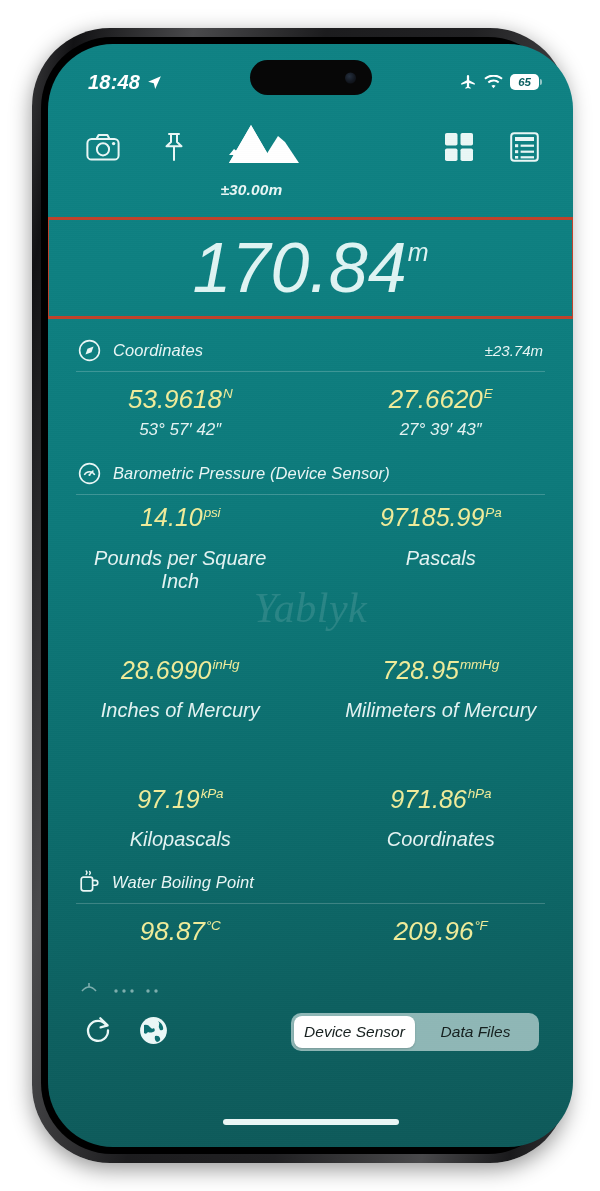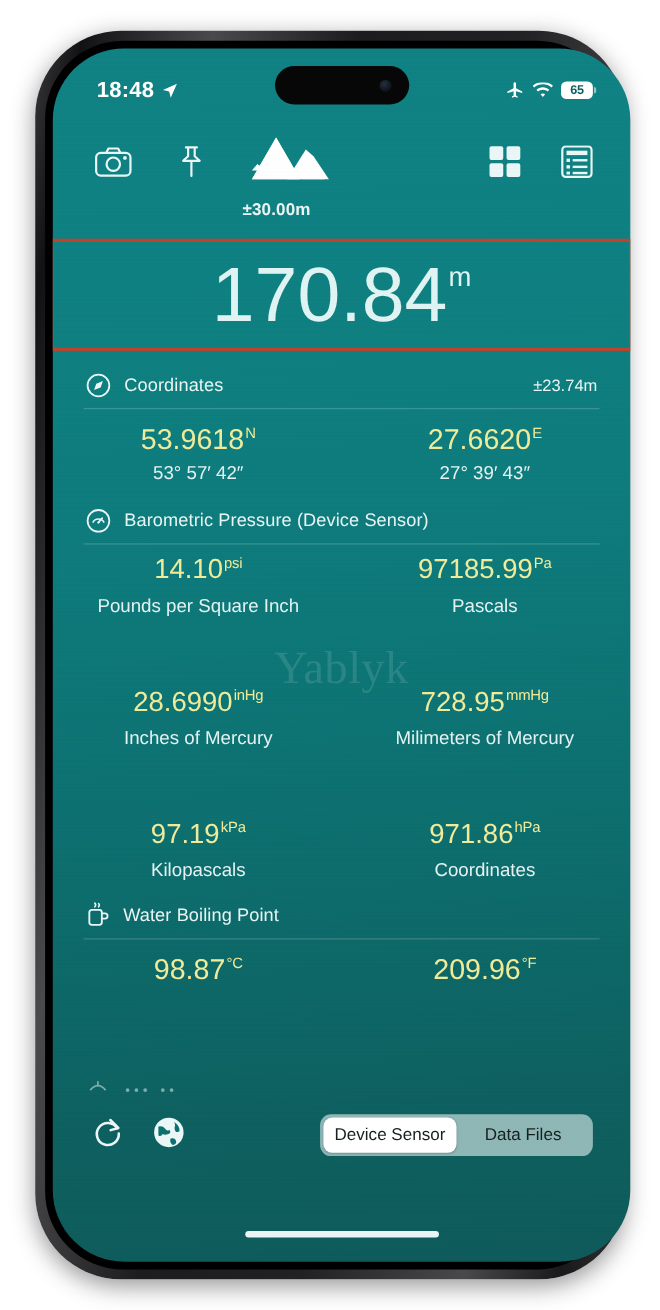--- a/index.html
+++ b/index.html
@@ -26,20 +26,21 @@
     border-radius: 71px;
     background: #000;
   }
   #phone-screen {
     position: absolute;
     left: 48px; top: 44px;
     width: 525px; height: 1103px;
     border-radius: 65px;
     overflow: hidden;
     background: linear-gradient(175deg,#0f8284 0%,#0e8081 20%,#0d7a7b 42%,#0c6d6d 66%,#0d6060 86%,#0e5a5a 100%);
+    font-style: italic;
   }
   
   #phone-screen::after{
     content:"";position:absolute;inset:0;pointer-events:none;
     background:
       repeating-linear-gradient(0deg,rgba(255,255,255,.012) 0 1px,rgba(0,0,0,.012) 1px 2px);
     opacity:.7;
   }
 
   
@@ -126,21 +127,21 @@
   .section-accuracy { margin-left: auto; font-size: 15px; color: #e9f6f5; font-weight: 400;}
   .divider { height: 1px; background: rgba(255,255,255,.20); margin: 0 2px; }
 
   .grid2 { display: grid; grid-template-columns: 1fr 1fr; gap: 48px; }
   .cell { text-align: center; padding: 14px 2px 10px 2px; }
   .cell-value {
     font-size: 26px; color: #f0ec9a; font-weight: 400; line-height:1.05;
     white-space: nowrap;
   }
   .cell-value .unit { font-size: 13.5px; vertical-align: super; margin-left: 1px; letter-spacing:-.2px;}
-  .cell-sub { font-size: 17px; color: #e4f3f2; margin-top: 10px; font-weight: 400;}
+  .cell-sub { font-size: 20px; color: #e4f3f2; margin-top: 16px; font-weight: 400;}
   .cell-dms { font-size: 17px; color: #e4f3f2; margin-top: 7px; font-weight: 400;}
 
   .pressure-grid .cell { padding: 9px 2px 7px 2px; }
   .pressure-grid .cell-value { font-size: 25px; }
 
   
   #watermark {
     position: absolute; left: 50%; top: 540px; transform: translateX(-50%);
     font-size: 42px; color: rgba(255,255,255,.12); font-weight: 400;
     letter-spacing: .5px; pointer-events: none; z-index: 3;

